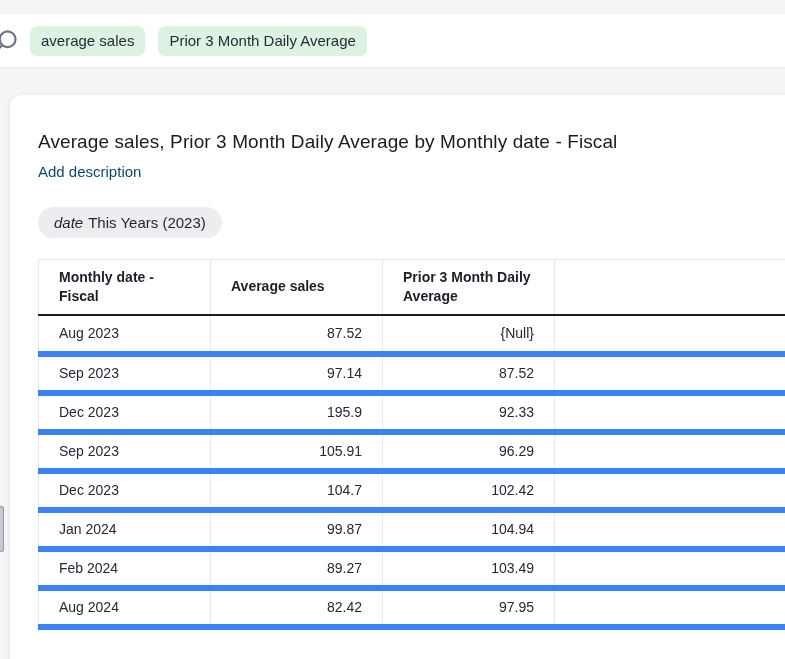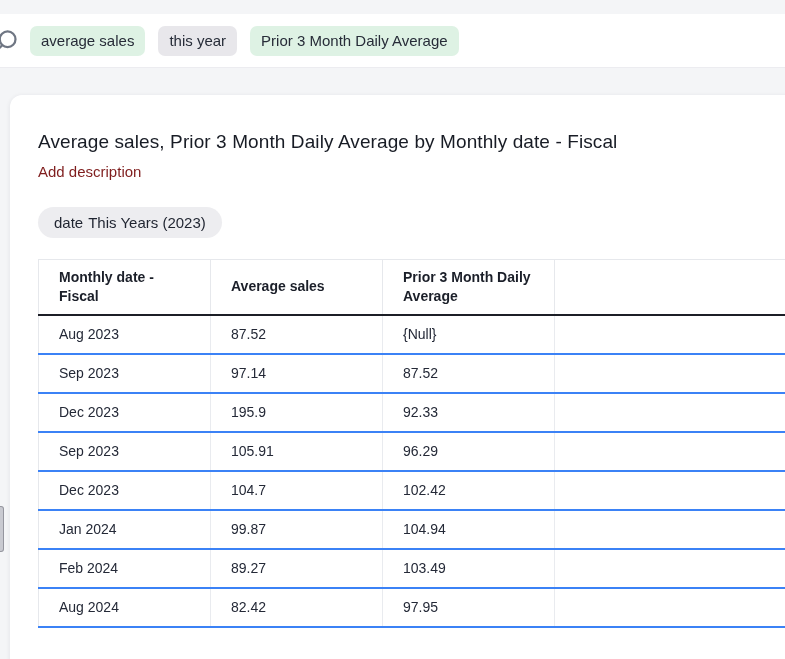--- a/index.html
+++ b/index.html
@@ -41,65 +41,64 @@
   .card {
     position:absolute; left:10px; top:95px; width:800px; height:590px;
     background:#ffffff; border-radius:12px;
     box-shadow:0 1px 5px rgba(30,35,60,0.09);
     padding:36px 0 0 28px;
   }
   .title {
     font-size:19px; font-weight:500; color:#181c25; letter-spacing:.1px;
   }
   .description {
-    margin-top:10px; font-size:15px; color:#7f1d1d; cursor:pointer; width:max-content;
+    margin-top:10px; font-size:15px; color:#0c4a6e; cursor:pointer; width:max-content;
   }
   .filter-pill {
     margin-top:27px; display:inline-flex; align-items:center; gap:5px;
     background:#ededf0; border-radius:17px; height:31px; padding:0 16px;
     font-size:15px; color:#1f2430; cursor:pointer;
   }
-  .filter-pill .field { font-weight:400; }
+  .filter-pill .field { font-weight:400;font-style:italic; }
   .filter-pill .value { font-weight:400; }
 
   
   .table-wrap { margin-top:21px; }
   table {
     border-collapse:collapse; table-layout:fixed; width:762px;
     border-top:1px solid #e6e8ec; border-left:1px solid #e6e8ec;
   }
   col.c1, col.c2, col.c3 { width:172px; }
   col.c4 { width:246px; }
   th {
     height:55px; vertical-align:middle; text-align:left;
     padding:0 20px; font-size:14px; font-weight:700; color:#1b1f29;
     line-height:19px; border-right:1px solid #e6e8ec;
     border-bottom:2px solid #1c1e26; cursor:pointer;
   }
   td {
     height:39px; vertical-align:middle; padding:0 20px;
     font-size:14px; color:#242937;
-    border-right:1px solid #e9ebef; border-bottom:2px solid #3b82f6;
+    border-right:1px solid #e9ebef; border-bottom:6px solid #3b82f6;
   }
   th:last-child, td:last-child { border-right:none; }
-  .c-num { }
+  .c-num { text-align:right; }
 </style>
 </head>
 <body>
 
 <div class="search-bar">
   <span class="search-icon">
     <svg viewBox="0 0 24 24" width="27" height="27" fill="none" stroke="currentColor" stroke-width="2" stroke-linecap="round">
       <circle cx="13" cy="10" r="7"></circle>
       <line x1="8" y1="15.5" x2="2.5" y2="21"></line>
     </svg>
   </span>
   <div class="chips">
     <span class="chip chip--green">average sales</span>
-    <span class="chip chip--gray">this year</span>
     <span class="chip chip--green">Prior 3 Month Daily Average</span>
   </div>
 </div>
 
 <div class="scroll-thumb"></div>
 
 <div class="card">
   <div class="title">Average sales, Prior 3 Month Daily Average by Monthly date - Fiscal</div>
   <div class="description">Add description</div>
 

